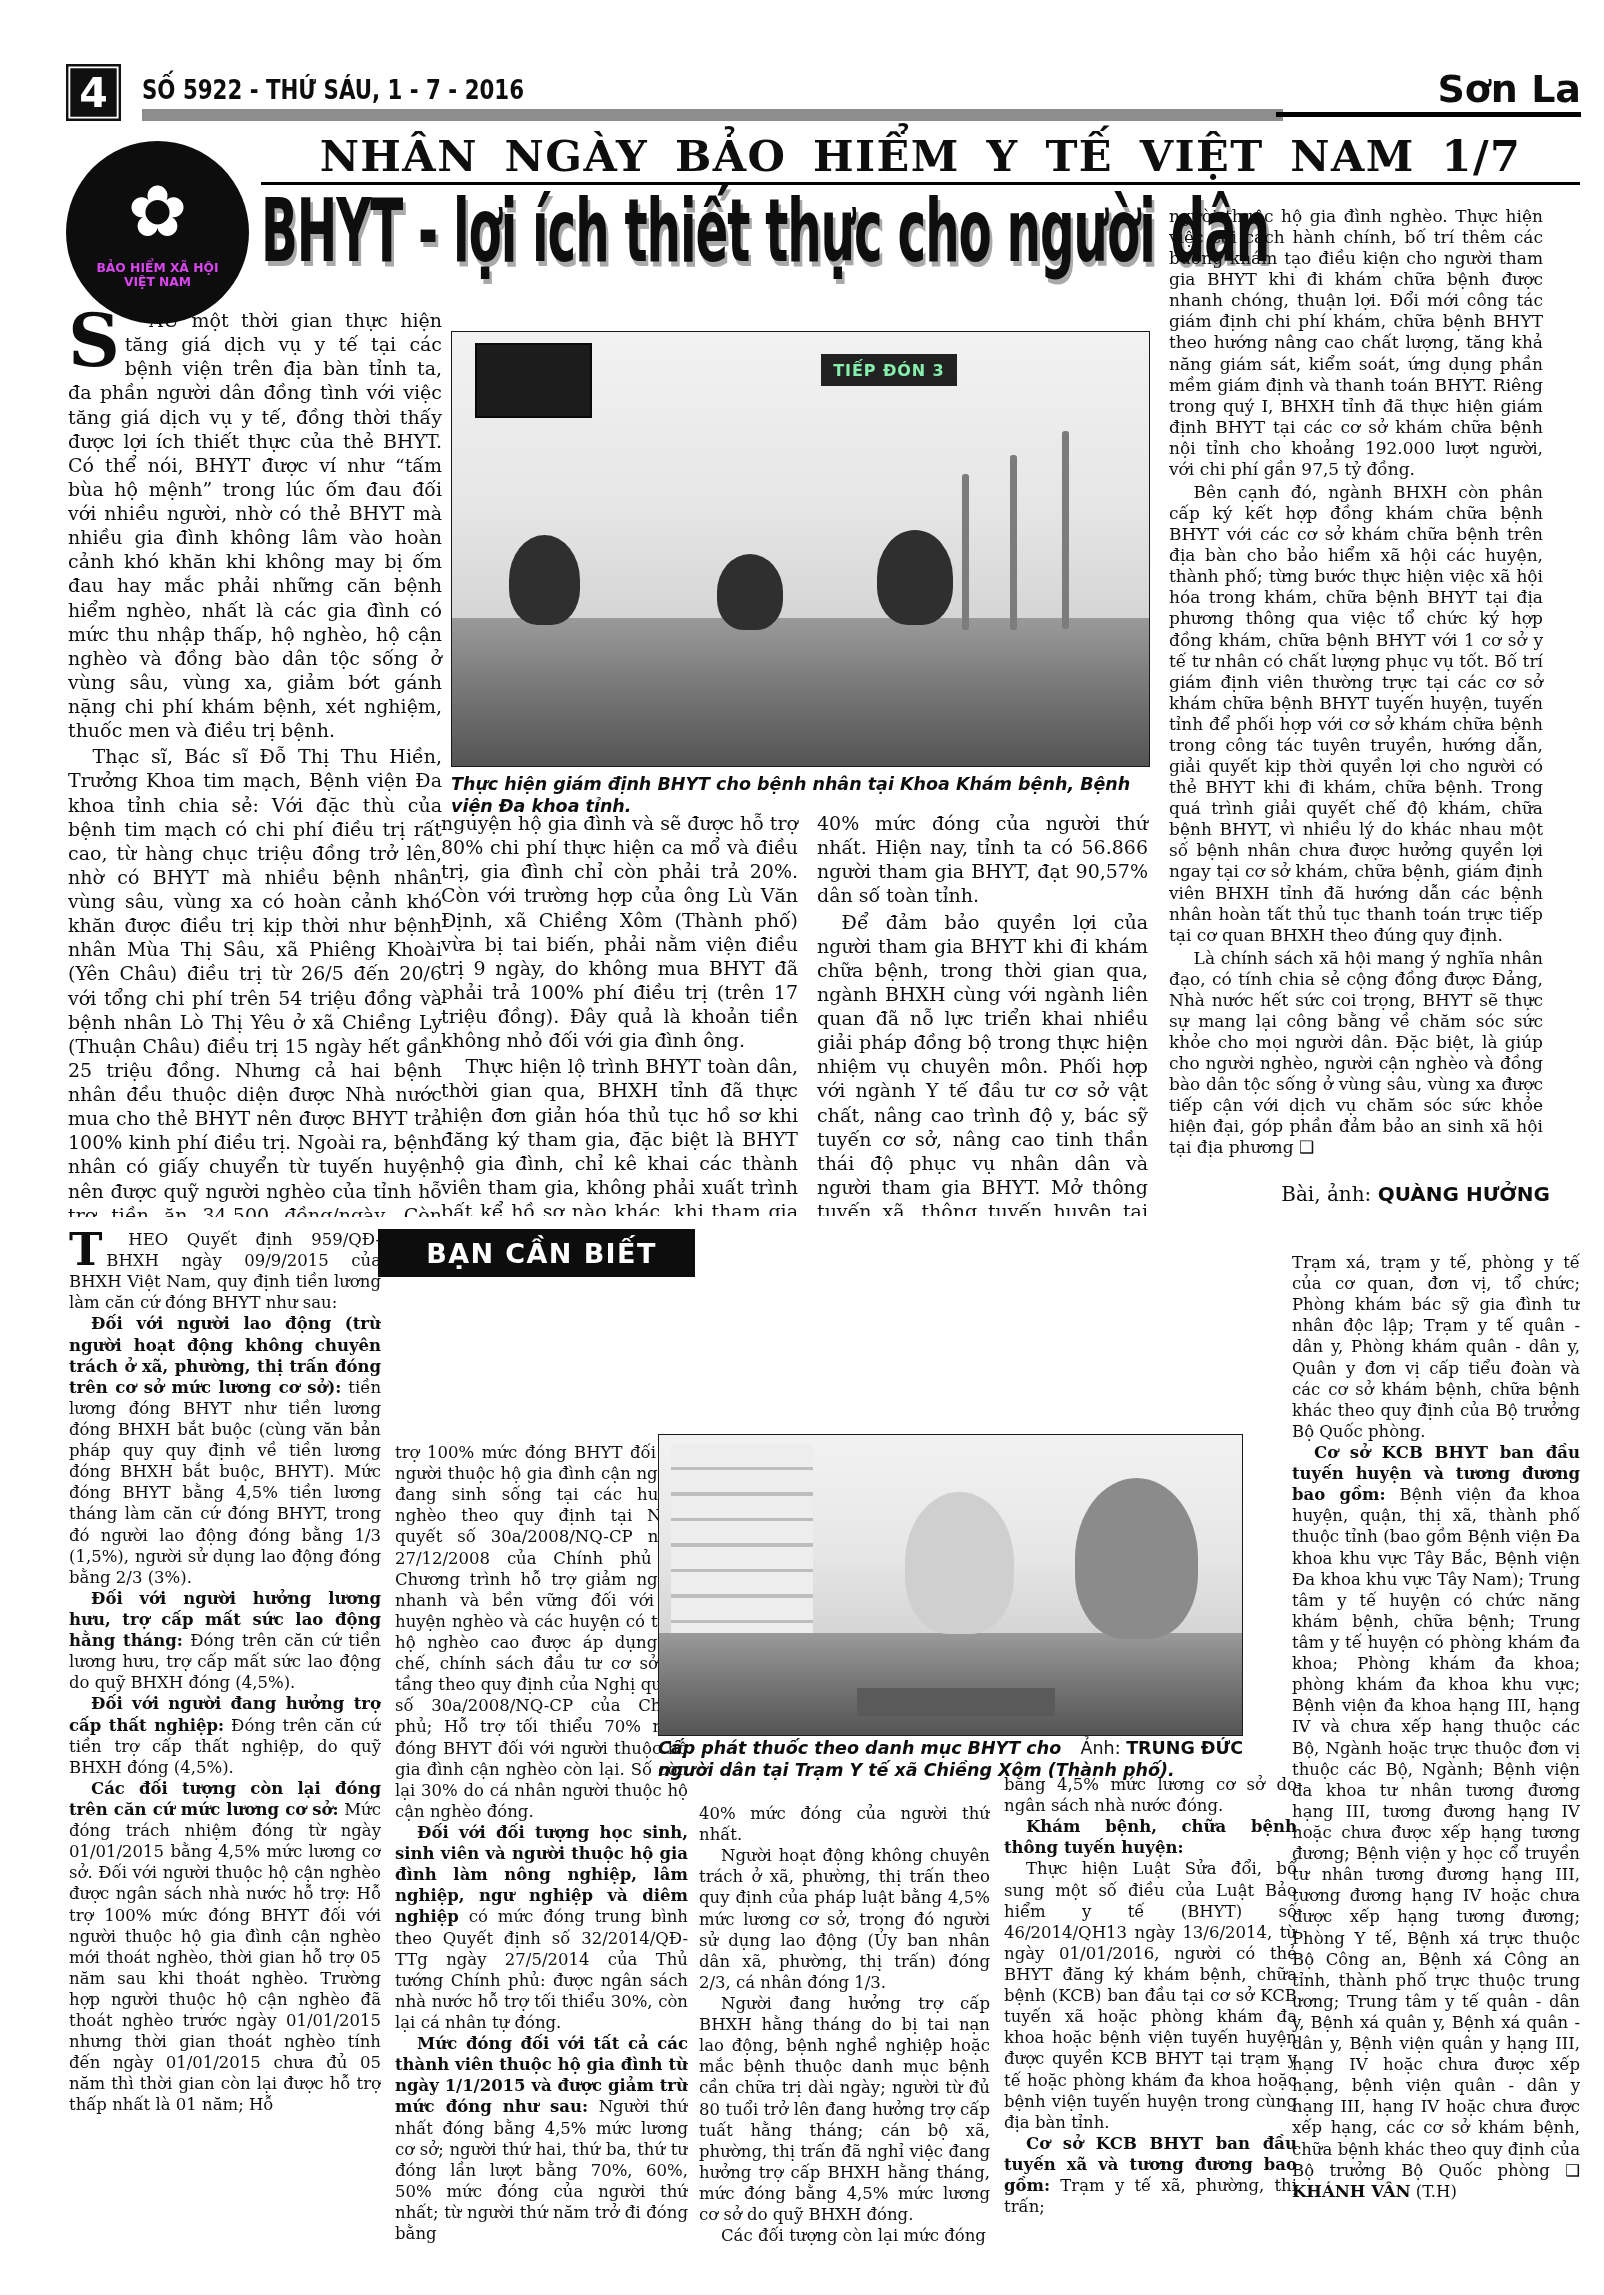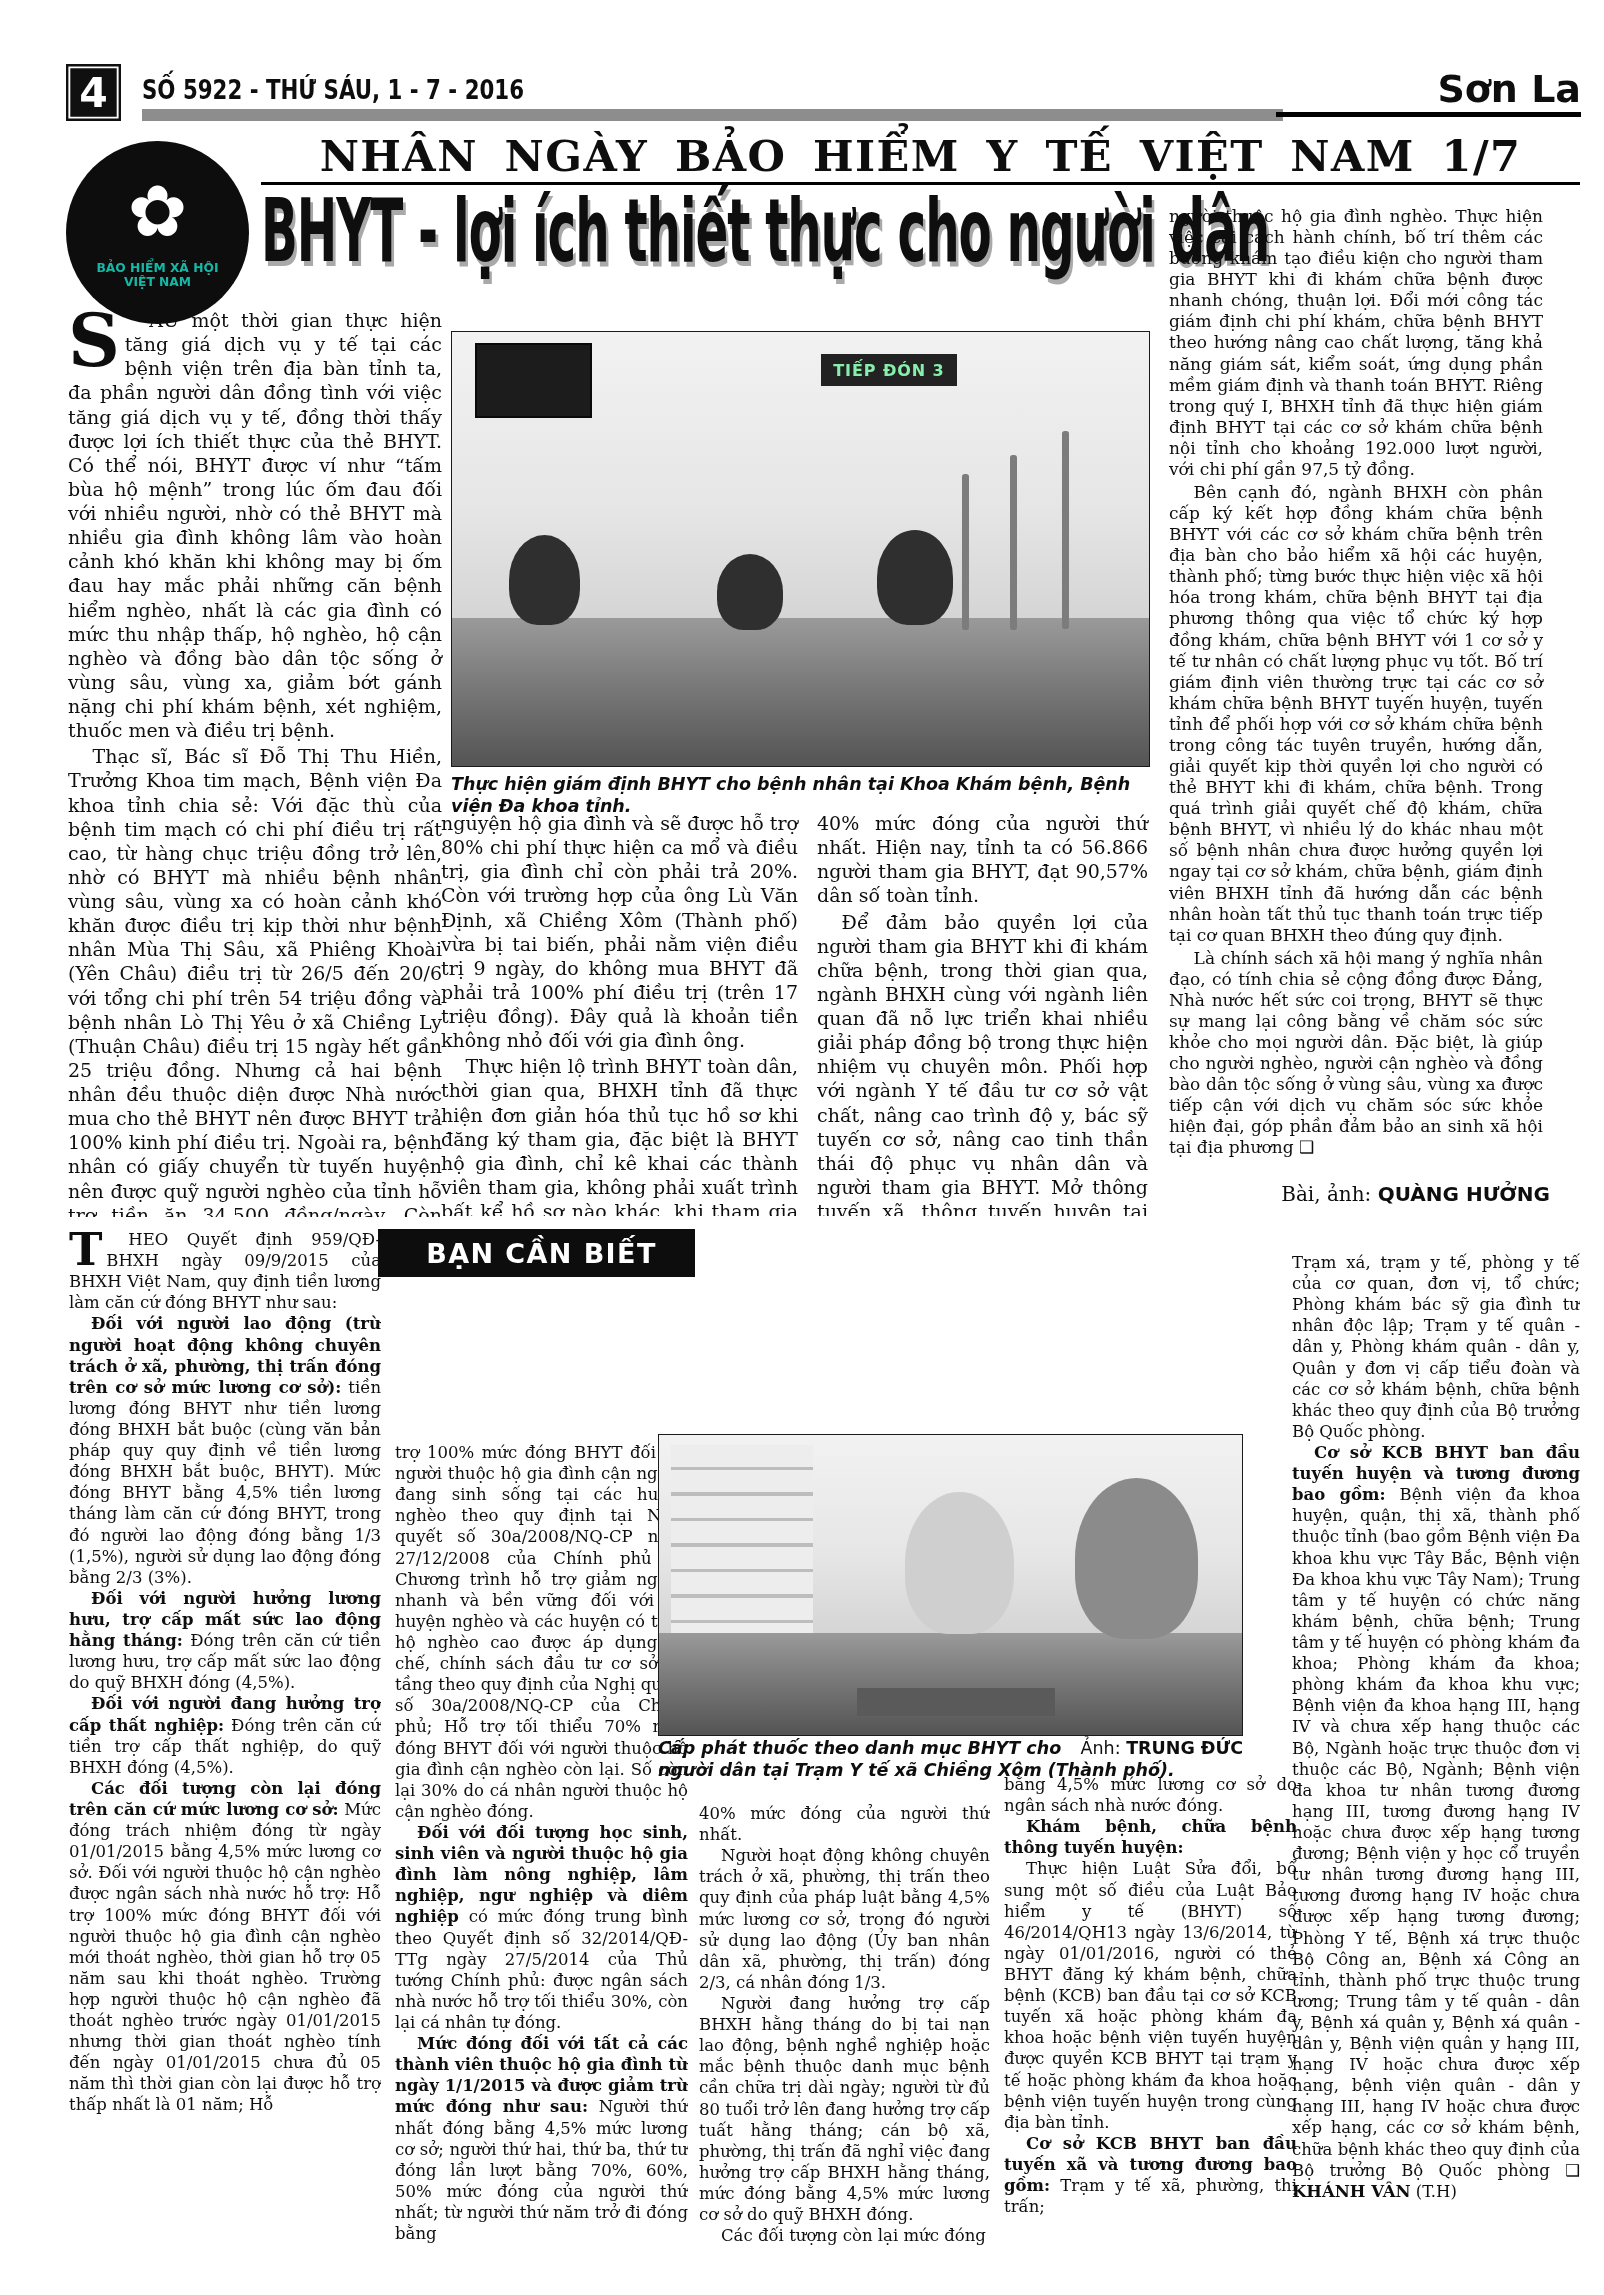--- a/index.html
+++ b/index.html
@@ -22,21 +22,21 @@
 
   
   .kicker{left:261px;top:135px;width:1319px;text-align:center;white-space:nowrap;
           font-weight:bold;font-size:43px;letter-spacing:1.4px;word-spacing:10.4px;line-height:1;}
   .kicker-rule{left:261px;top:182px;width:1319px;height:3.3px;background:#000;}
 
   
   .logo{left:66px;top:141px;width:183px;height:183px;border-radius:50%;background:#0d0d0d;
         display:flex;flex-direction:column;align-items:center;justify-content:center;overflow:hidden;}
   .logo .sym{color:#fff;font-size:71px;line-height:1;font-family:"DejaVu Sans",sans-serif;}
-  .logo .ringtext{color:#14b8a6;font-family:"DejaVu Sans","Liberation Sans",sans-serif;
+  .logo .ringtext{color:#d946ef;font-family:"DejaVu Sans","Liberation Sans",sans-serif;
         font-weight:bold;font-size:12.3px;text-align:center;width:142px;line-height:1.15;margin-top:14px;}
 
   
   .title1{left:261px;top:185px;width:1323px;white-space:nowrap;}
   .title1 .squeeze{display:inline-block;transform:scaleX(.55);transform-origin:0 0;
         font-family:"DejaVu Sans","Liberation Sans",sans-serif;font-weight:bold;font-size:88px;
         line-height:1.05;text-shadow:4.7px 4.7px 0 #a9a9a9;letter-spacing:-1.9px;}
   .col{overflow:hidden;}
   .a1txt{font-size:19px;line-height:1.27;}
   .a1txt .para{margin:2px;text-align:justify;text-indent:24.6px;}

